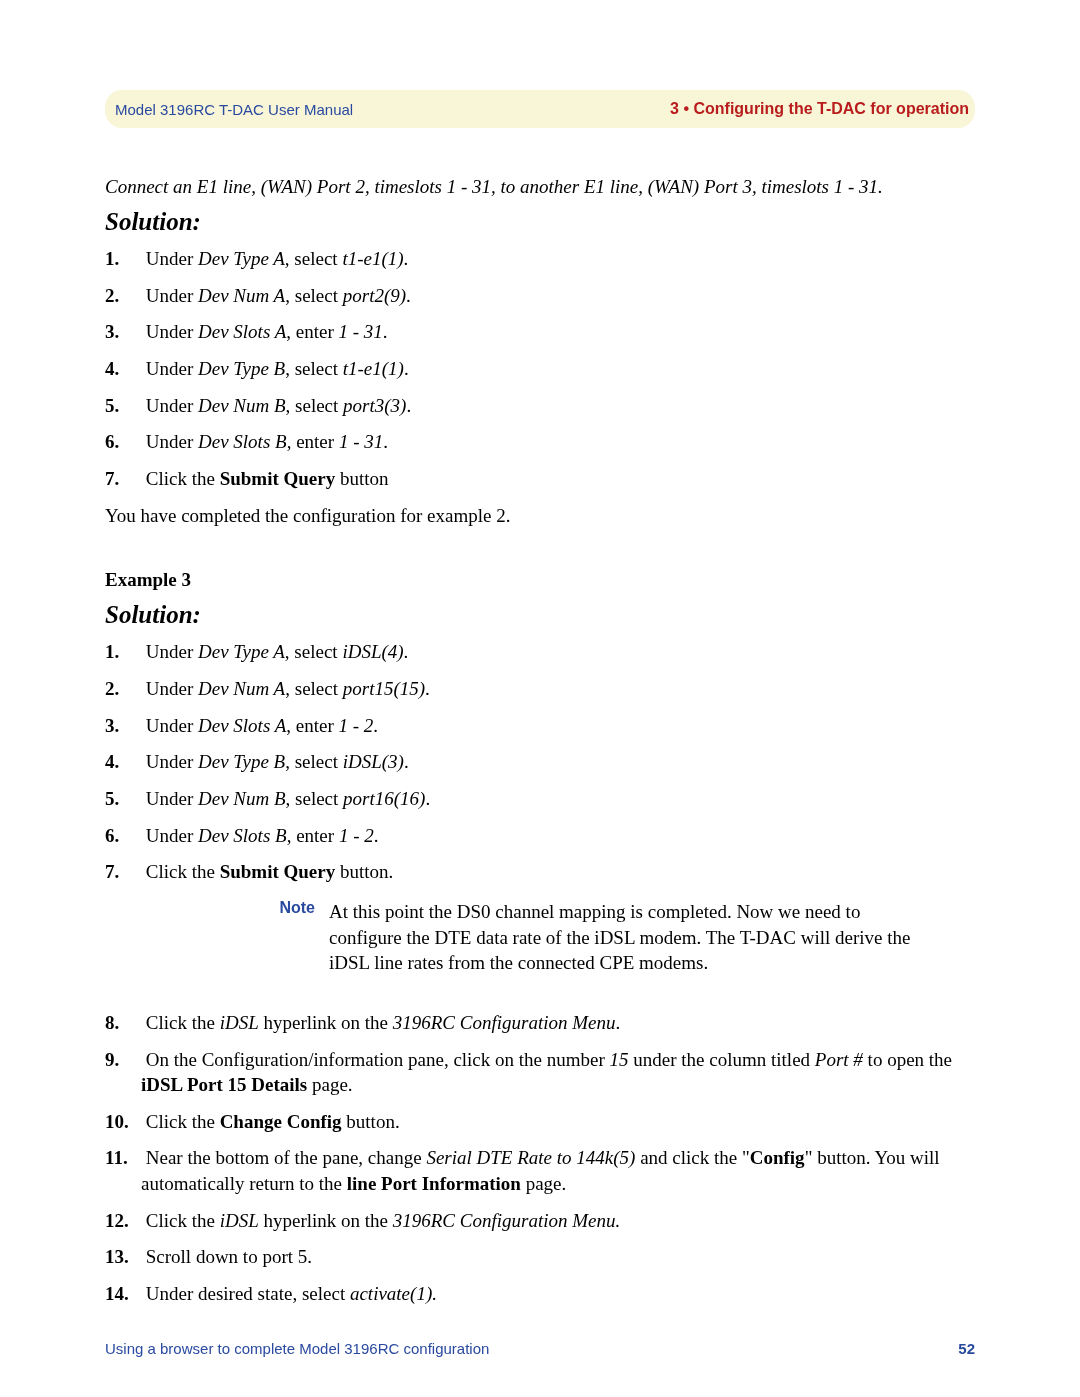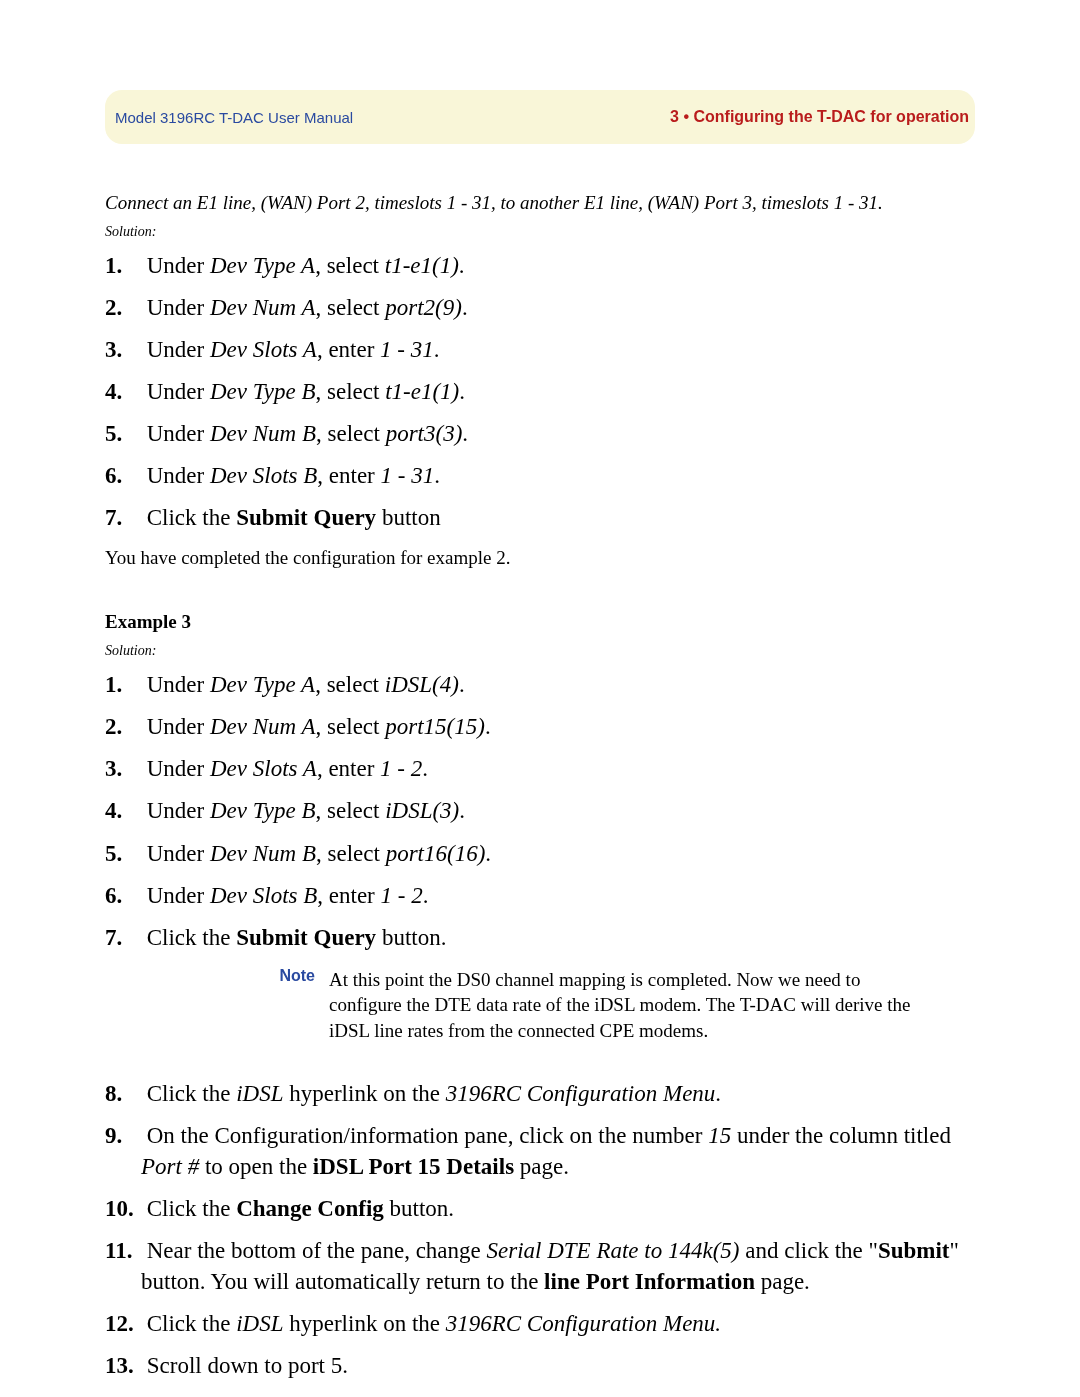--- a/index.html
+++ b/index.html
@@ -12,21 +12,21 @@
   .page {
     width: 1080px;
     min-height: 1397px;
     box-sizing: border-box;
     padding: 90px 105px 60px 105px;
     position: relative;
     background: #fff;
   }
   .header-bar {
     background: #f9f6d8;
-    height: 54px;
+    height: 38px;
     display: flex;
     align-items: center;
     justify-content: space-between;
     padding: 0 6px 0 10px;
     margin-bottom: 48px;
     border-radius: 17px;
   }
   .header-left {
     font-family: Arial, Helvetica, sans-serif;
     font-size: 15px;
@@ -38,33 +38,33 @@
     font-weight: bold;
     color: #b91c1c;
   }
   .intro-line {
     font-style: italic;
     font-size: 19px;
     margin-bottom: 10px;
   }
   .solution {
     font-style: italic;
-    font-weight: normal;
-    font-size: 14px;
+    font-weight: bold;
+    font-size: 25px;
     margin-bottom: 10px;
   }
   ol.steps {
     list-style: none;
     padding: 0;
     margin: 0 0 14px 0;
     counter-reset: step;
   }
   ol.steps > li {
     counter-increment: step;
-    font-size: 23px;
+    font-size: 19px;
     padding-left: 36px;
     text-indent: -36px;
     margin-bottom: 11px;
     line-height: 1.35;
   }
   ol.steps > li::before {
     content: counter(step) ".";
     font-weight: bold;
     display: inline-block;
     width: 36px;
@@ -194,30 +194,31 @@
     <li>
       <span>Click the </span><span class="em">iDSL</span><span> hyperlink on the </span><span class="em">3196RC Configuration Menu</span><span>.</span>
     </li>
     <li>
       <span>On the Configuration/information pane, click on the number </span><span class="em">15</span><span> under the column titled </span><span class="em">Port #</span><span> to open the </span><span class="b">iDSL Port 15 Details</span><span> page.</span>
     </li>
     <li>
       <span>Click the </span><span class="b">Change Config</span><span> button.</span>
     </li>
     <li>
-      <span>Near the bottom of the pane, change </span><span class="em">Serial DTE Rate to 144k(5)</span><span> and click the "</span><span class="b">Submit</span><span>" button. You will automatically return to the </span><span class="b">line Port Information</span><span> page.</span>
+      <span>Near the bottom of the pane, change </span><span class="em">Serial DTE Rate to 144k(5)</span><span> and click the "</span><span class="b">Config</span><span>" button. You will automatically return to the </span><span class="b">line Port Information</span><span> page.</span>
     </li>
     <li>
       <span>Click the </span><span class="em">iDSL</span><span> hyperlink on the </span><span class="em">3196RC Configuration Menu.</span><span></span>
     </li>
     <li>
       <span>Scroll down to port 5.</span><span></span>
     </li>
     <li>
       <span>Under desired state, select </span><span class="em">activate(1).</span><span></span>
     </li>
   </ol>
 
   <div class="footer">
+    <span>Using a browser to complete Model 3196RC configuration</span>
     <span class="pg">52</span>
   </div>
 
 </div>
 
 </body></html>

